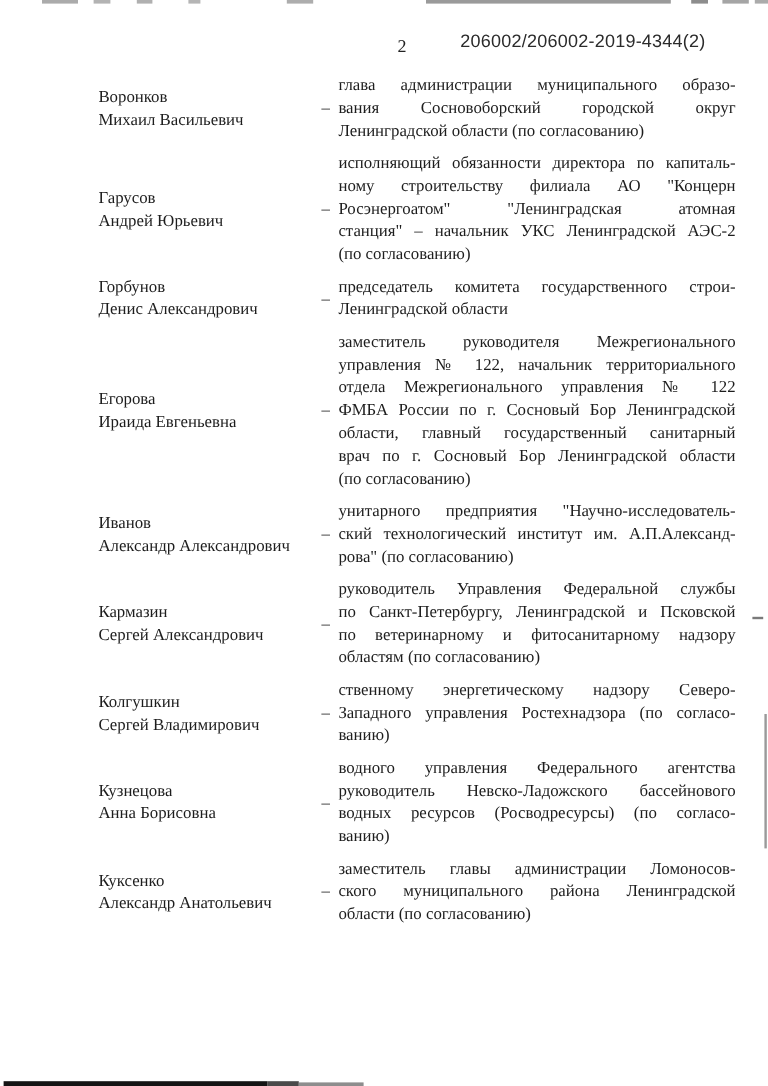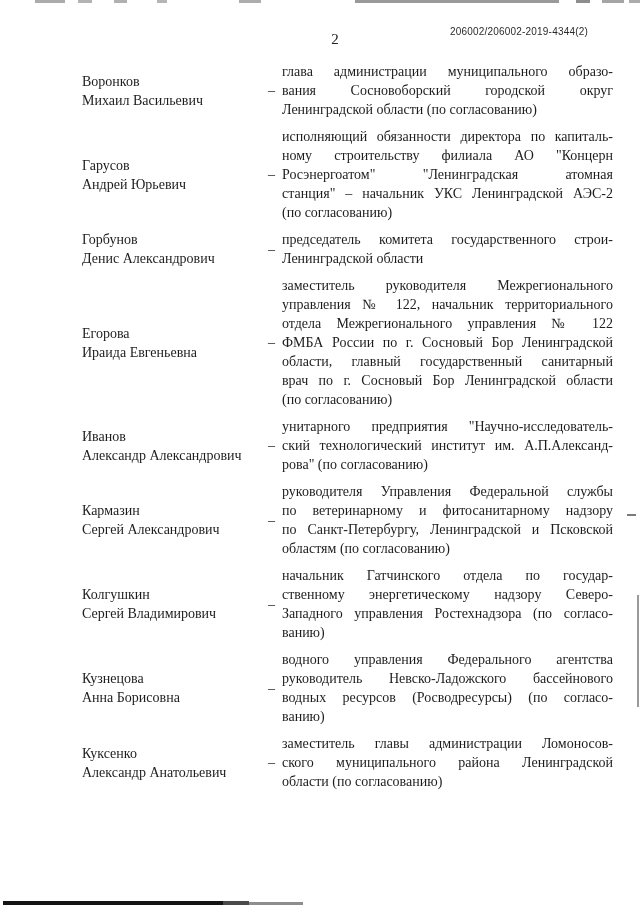--- a/index.html
+++ b/index.html
@@ -17,21 +17,21 @@
     color: #1d1d1d;
   }
   
   .doc-number {
     position: absolute;
     top: 26px;
     left: 0;
     width: 588px;
     text-align: right;
     font-family: "Liberation Sans", sans-serif;
-    font-size: 10px;
+    font-size: 15px;
     letter-spacing: 0.2px;
     color: #2b2b2b;
     white-space: nowrap;
   }
   .page-number {
     position: absolute;
     top: 31px;
     left: 300px;
     width: 70px;
     text-align: center;
@@ -176,34 +176,33 @@
           <div class="jline last">рова" (по согласованию)</div>
         </div>
       </div>
       <div class="entry">
         <div class="name-col">
           <div>Кармазин</div>
           <div>Сергей Александрович</div>
         </div>
         <div class="dash-col">–</div>
         <div class="desc-col">
-          <div class="jline">руководителя Управления Федеральной службы</div>
+          <div class="jline">руководитель Управления Федеральной службы</div>
+          <div class="jline">по Санкт-Петербургу, Ленинградской и Псковской</div>
           <div class="jline">по ветеринарному и фитосанитарному надзору</div>
-          <div class="jline">по Санкт-Петербургу, Ленинградской и Псковской</div>
           <div class="jline last">областям (по согласованию)</div>
         </div>
       </div>
       <div class="entry">
         <div class="name-col">
           <div>Колгушкин</div>
           <div>Сергей Владимирович</div>
         </div>
         <div class="dash-col">–</div>
         <div class="desc-col">
-          <div class="jline">начальник Гатчинского отдела по государ-</div>
           <div class="jline">ственному энергетическому надзору Северо-</div>
           <div class="jline">Западного управления Ростехнадзора (по согласо-</div>
           <div class="jline last">ванию)</div>
         </div>
       </div>
       <div class="entry">
         <div class="name-col">
           <div>Кузнецова</div>
           <div>Анна Борисовна</div>
         </div>

